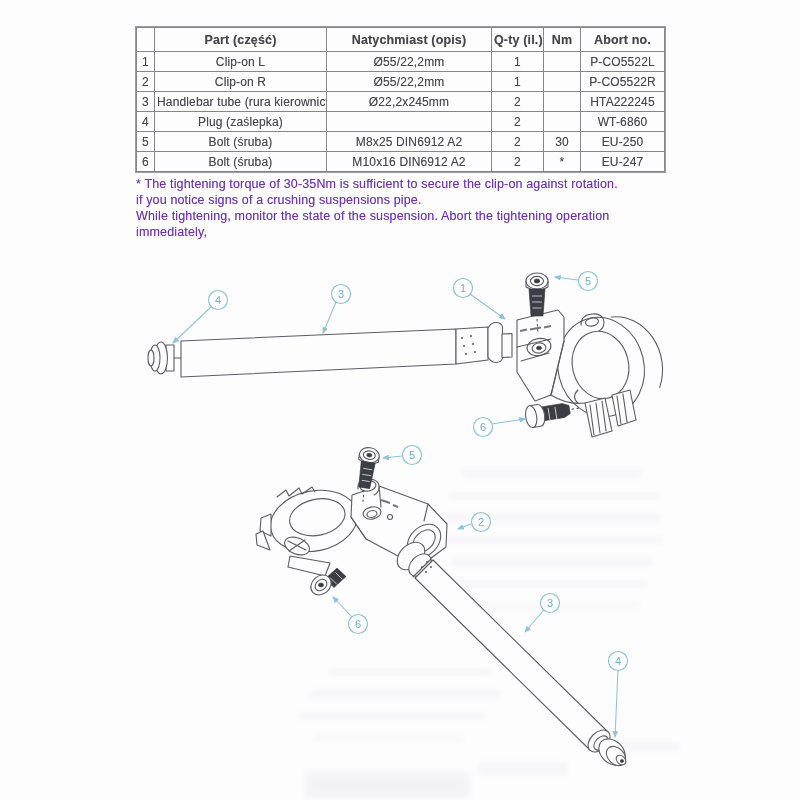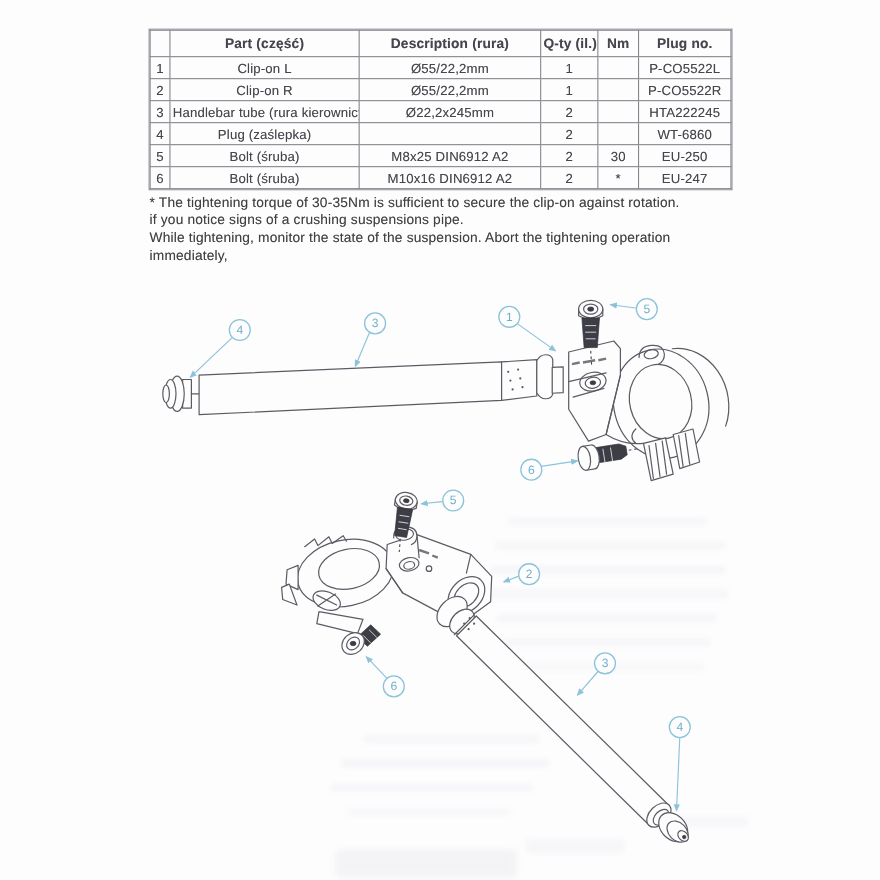--- a/index.html
+++ b/index.html
@@ -7,21 +7,21 @@
   
   .tbl-outer{position:absolute;left:135px;top:26px;border:1px solid #9b9ba2;padding:0;background:#fdfdfe;}
   table.parts{border-collapse:collapse;table-layout:fixed;width:528px;font-size:12px;color:#45454c;
     letter-spacing:.15px;text-shadow:0 0 .5px rgba(70,70,80,.45);}
   table.parts th,table.parts td{border:1.4px solid #85858d;text-align:center;padding:0 2px;
     white-space:nowrap;overflow:hidden;}
   table.parts th{height:23px;font-size:12.5px;font-weight:bold;}
   table.parts td{height:19px;}
   
   .notes{position:absolute;left:136px;width:540px;font-size:12.5px;line-height:16px;
-    letter-spacing:.15px;color:#404040;text-shadow:0 0 .5px rgba(70,70,80,.4);}
+    letter-spacing:.15px;color:#6d28d9;text-shadow:0 0 .5px rgba(70,70,80,.4);}
   #note-en{top:176px;}
   #note-pl{top:224px;}
   
   #drawing{position:absolute;left:0;top:0;}
   .ln{fill:none;stroke:#5b5b64;stroke-width:1.1;stroke-linecap:round;stroke-linejoin:round;}
   .lnf{fill:#fdfdfe;stroke:#5b5b64;stroke-width:1.1;stroke-linecap:round;stroke-linejoin:round;}
   .dkf{fill:#3d3d46;stroke:#33333b;stroke-width:.6;}
   .hl{stroke:#e9e9ef;stroke-width:.9;fill:none;opacity:.85;}
   .eng{stroke:#3d3d46;stroke-width:2.2;fill:none;opacity:.7;}
   .dshd{stroke:#4a4a52;stroke-width:1;stroke-dasharray:2.5 2.5;fill:none;}
@@ -57,24 +57,24 @@
         <col style="width:172px">
         <col style="width:165px">
       <col style="width:52px">
         <col style="width:37px">
         <col style="width:84px">
     </colgroup>
     <thead>
       <tr>
         <th></th>
         <th>Part (część)</th>
-        <th>Description (rura)</th>
+        <th>Natychmiast (opis)</th>
         <th>Q-ty (il.)</th>
         <th>Nm</th>
-        <th>Plug no.</th>
+        <th>Abort no.</th>
       </tr>
     </thead>
     <tbody>
       <tr>
         <td>1</td>
         <td>Clip-on L</td>
         <td>Ø55/22,2mm</td>
         <td>1</td>
         <td></td>
         <td>P-CO5522L</td>

